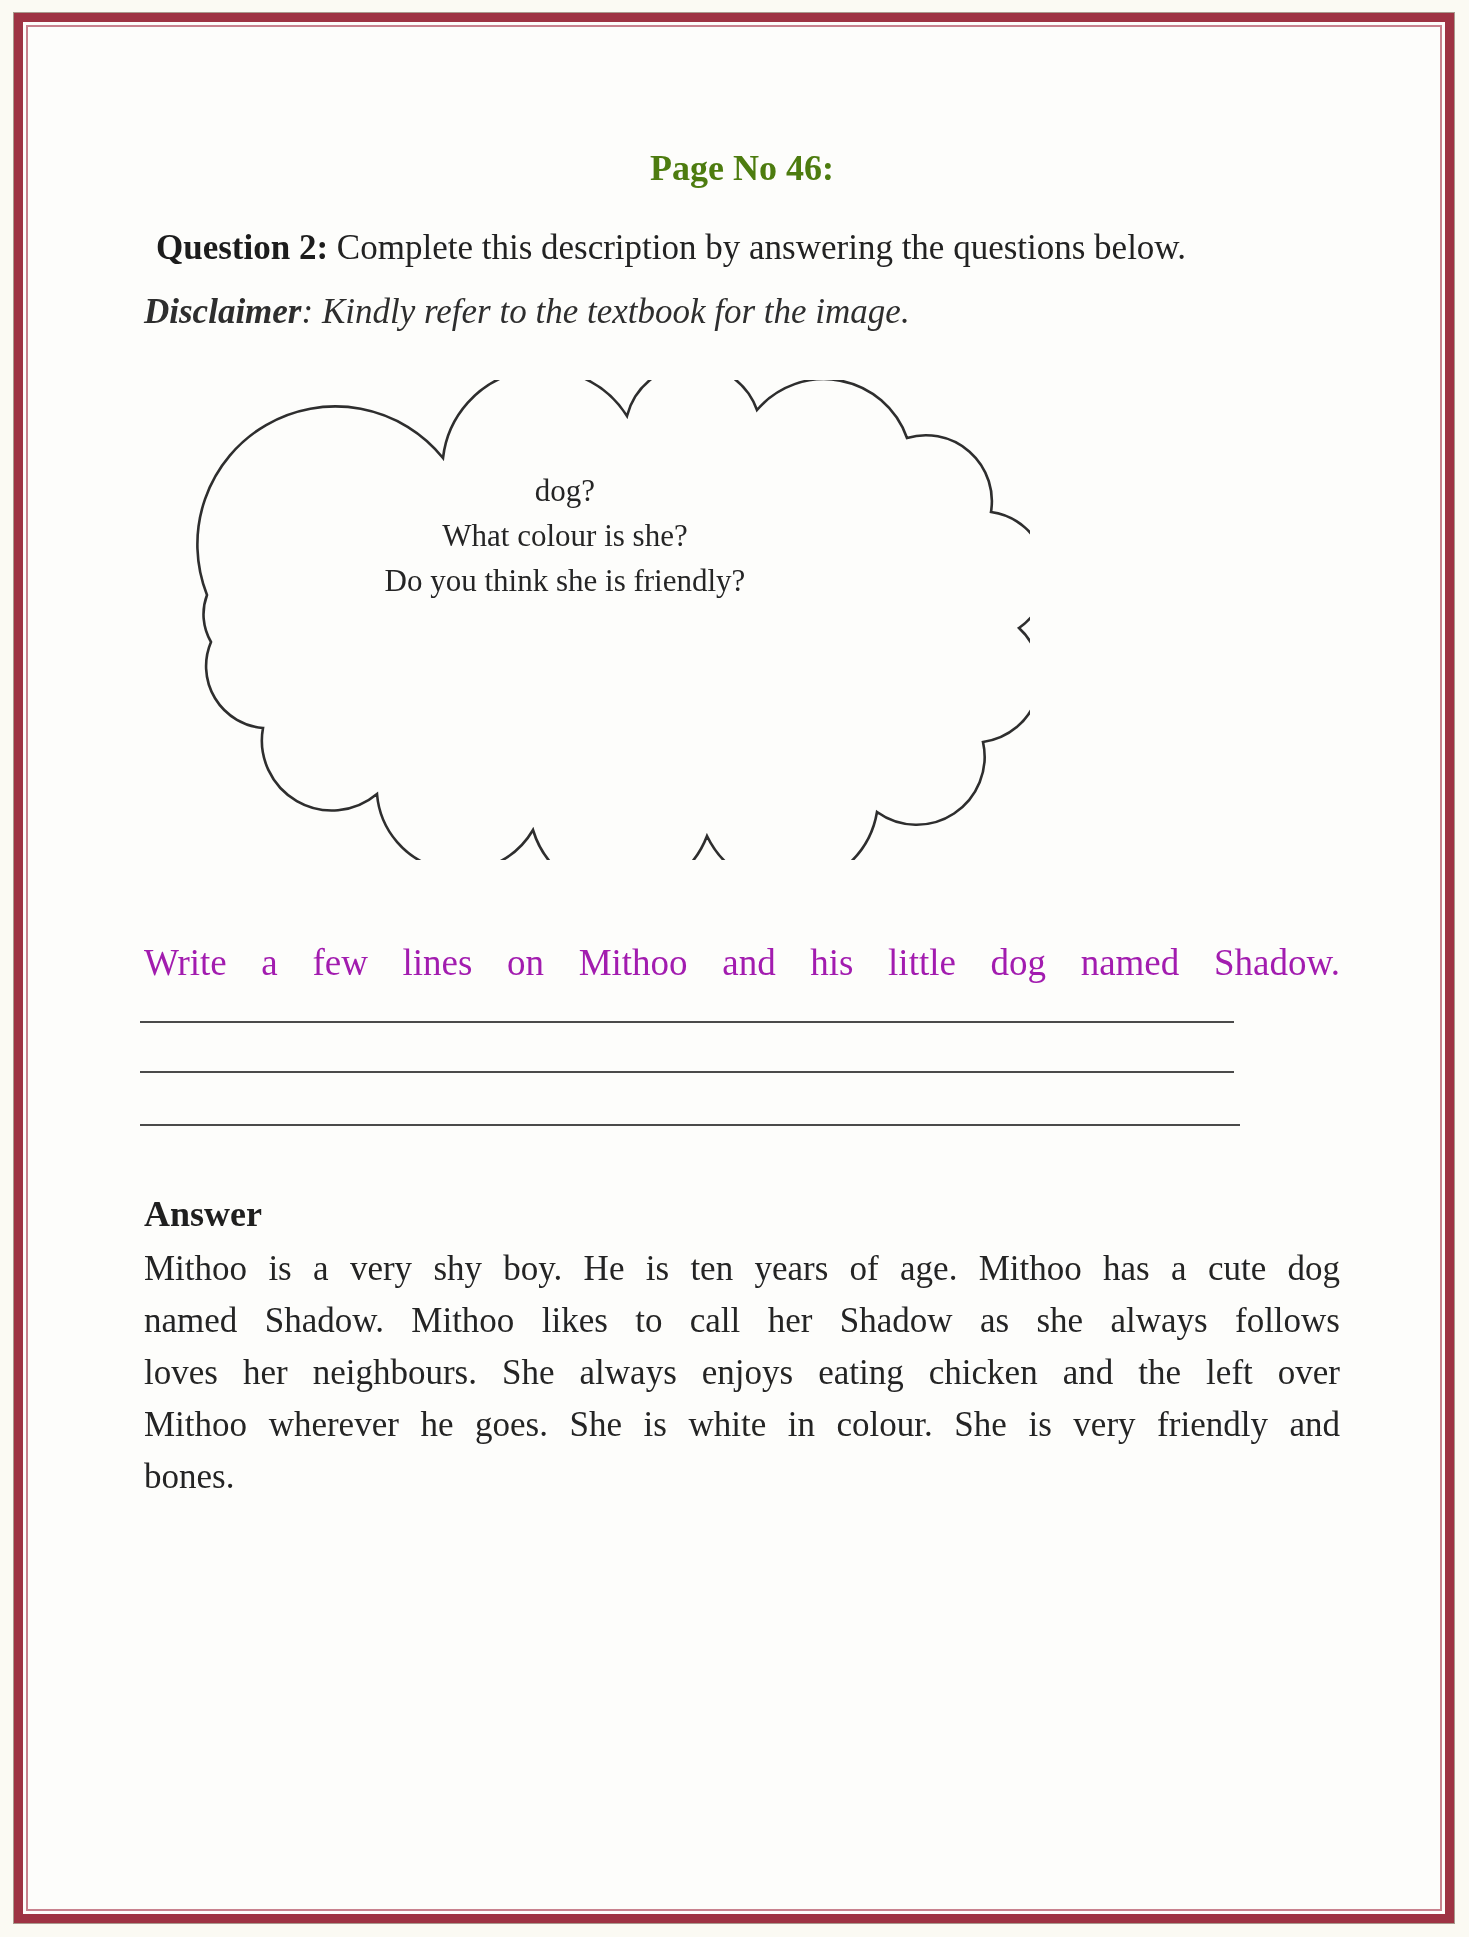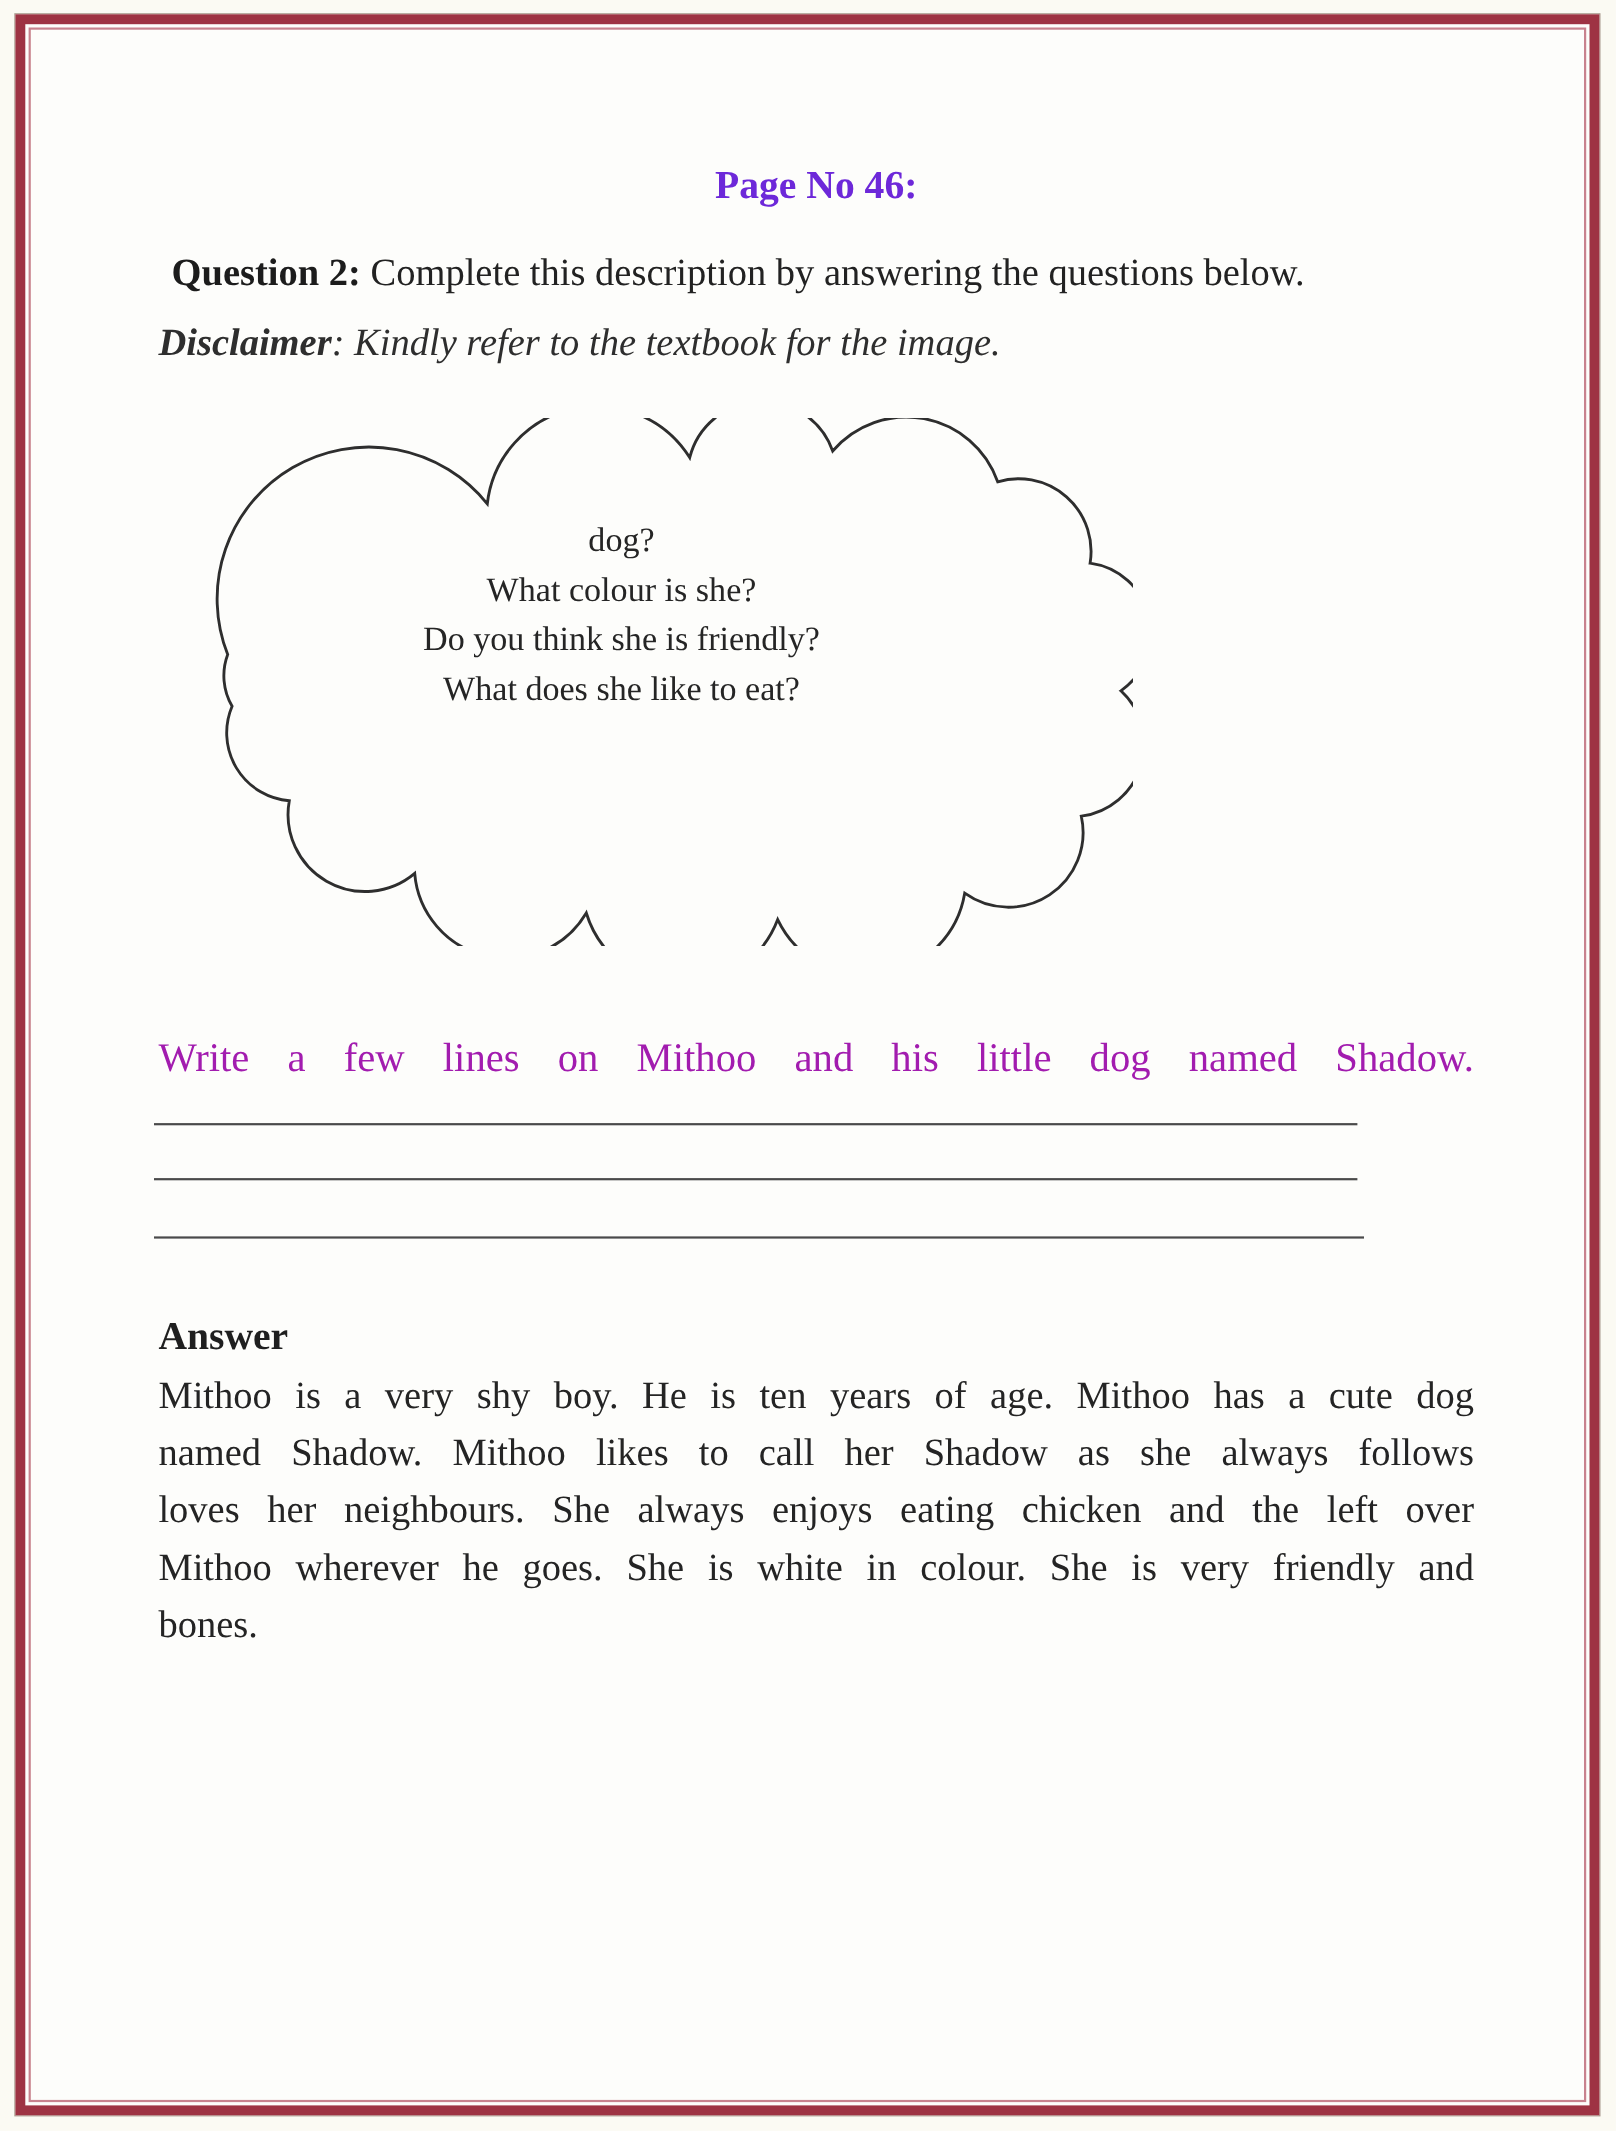--- a/index.html
+++ b/index.html
@@ -17,21 +17,21 @@
     background:#fdfdfb;
   }
   .frame-inner{
     position:absolute;inset:3px;
     border:2px solid #c8828e;
     background:#fdfdfb;
   }
   .abs{position:absolute;}
   .page-title{
     left:144px;top:148px;width:1196px;
-    text-align:center;font-weight:bold;font-size:36px;line-height:40px;color:#6d28d9;
+    text-align:center;font-weight:bold;font-size:36px;line-height:40px;color:#4d7c0f;
   }
   .question-line{
     left:156px;top:226px;width:1230px;
     font-size:35px;line-height:44px;color:#222;
   }
   .question-line b{color:#1c1c1c;}
   .disclaimer-line{
     left:144px;top:290px;width:1230px;
     font-style:italic;font-size:35px;line-height:44px;color:#2e2e2e;
   }
@@ -99,21 +99,20 @@
              A 70 70 0 0 1 118 348
              A 62 62 0 0 1 66 262
              A 55 55 0 0 1 62 215" fill="#fdfdfb" stroke="#2e2e2e" stroke-width="2.6" stroke-linecap="round"></path>
   </svg>
 </div>
 
 <div class="abs cloud-text">
   <div>dog?</div>
   <div>What colour is she?</div>
   <div>Do you think she is friendly?</div>
-  <div>What does she like to eat?</div>
 </div>
 
 <div class="abs prompt-line">Write a few lines on Mithoo and his little dog named Shadow.</div>
 
 <div class="abs rule rule-1"></div>
 <div class="abs rule rule-2"></div>
 <div class="abs rule rule-3"></div>
 
 <div class="abs answer-heading">Answer</div>
 

